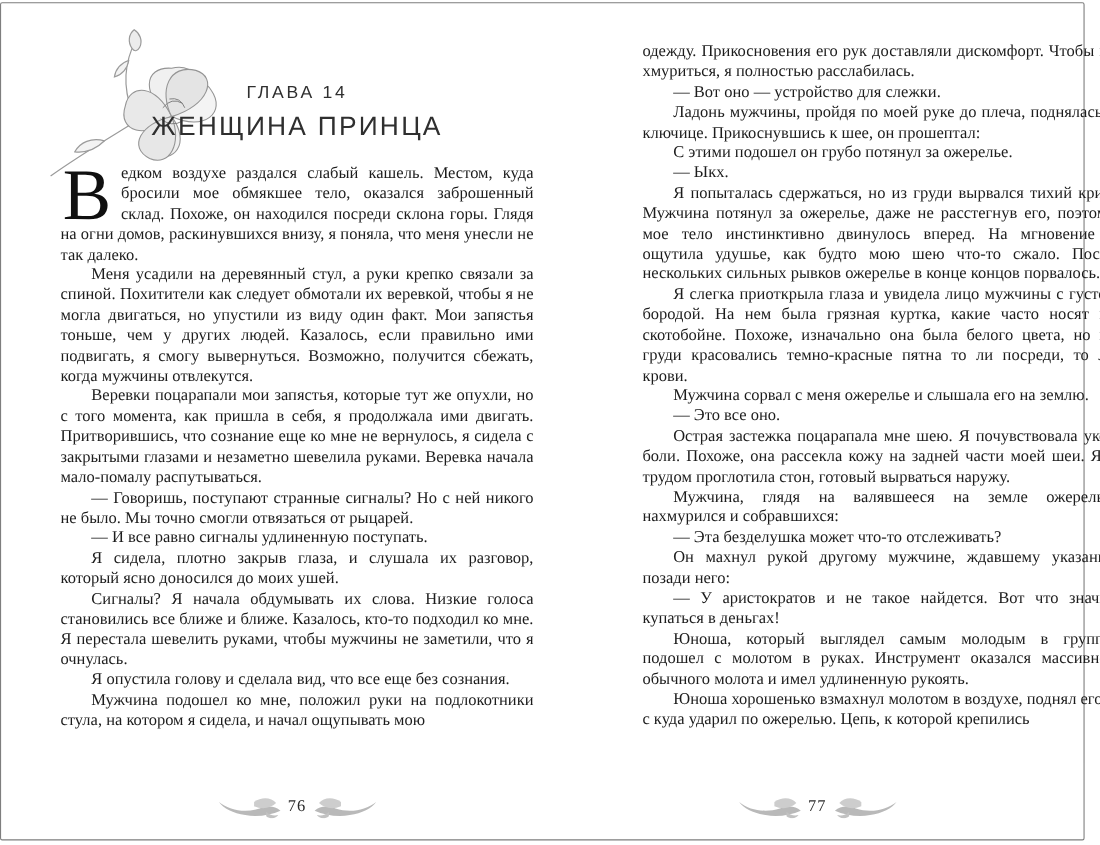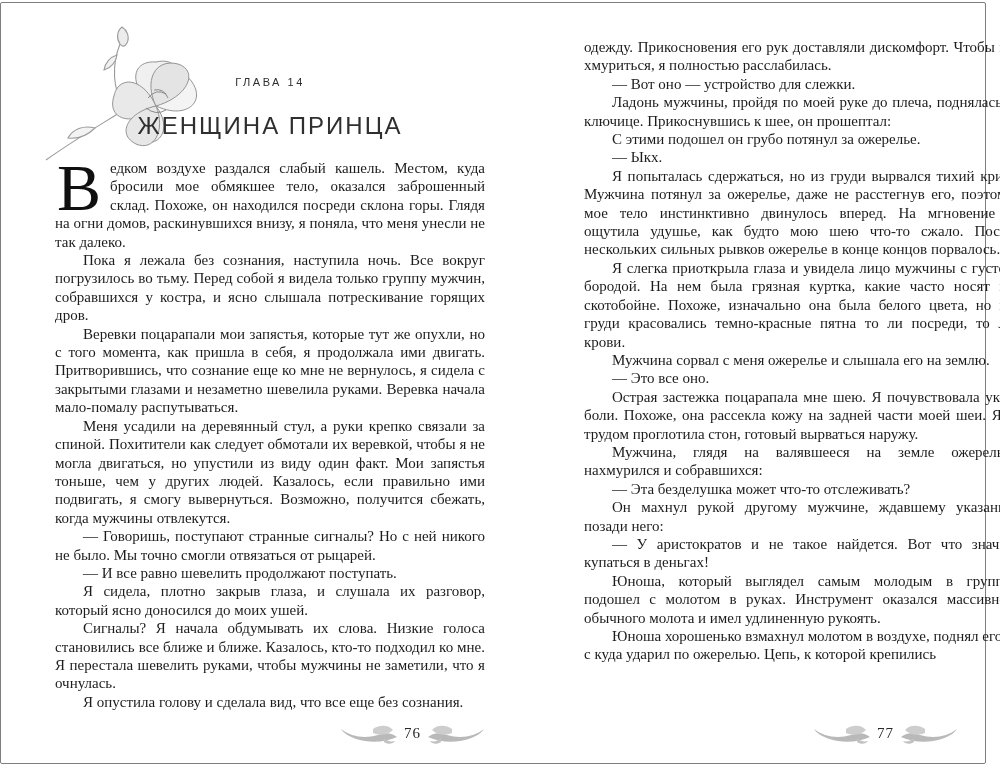--- a/index.html
+++ b/index.html
@@ -11,38 +11,38 @@
     position:absolute;left:0;top:2px;width:986px;height:762px;
     border:1px solid #7e7e7e;border-radius:2px;pointer-events:none;box-sizing:border-box;
   }
   .col{position:absolute;top:0;width:430px;}
   .col-left{left:55px;}
   .col-right{left:536px;margin-left:48px;}
   .chapter-head{
     margin-top:76px;text-align:center;
     font-family:"Liberation Sans","DejaVu Sans",sans-serif;color:#2f2f2f;
   }
-  .chapter-label{font-size:11px;letter-spacing:2.5px;font-weight:400;}
-  .chapter-title{font-size:24px;letter-spacing:2px;margin-top:24px;font-weight:400;}
+  .chapter-label{font-size:16px;letter-spacing:2.5px;font-weight:400;}
+  .chapter-title{font-size:24px;letter-spacing:2px;margin-top:8px;font-weight:400;}
   .body-text{overflow:hidden;}
   .col-left  .body-text{margin-top:19px;height:556px;}
   .col-right .body-text{margin-top:38px;height:664px;}
   p.para{
     margin:0;font-size:15px;line-height:18.4px;
     text-align:justify;text-indent:28px;
   }
   p.first,p.cont{text-indent:0;}
   .dropcap{
     float:left;font-size:66px;line-height:50px;
     padding:4px 9px 0 2px;color:#101010;
   }
   .flower{position:absolute;left:40px;top:24px;pointer-events:none;}
   .footer{
     position:absolute;top:722px;width:430px;
-    display:flex;align-items:center;justify-content:flex-end;gap:6px;
+    display:flex;align-items:center;justify-content:center;gap:6px;
   }
   .footer-left{left:55px;} .footer-right{left:528px;}
   .page-num{font-size:15px;color:#2a2a2a;letter-spacing:1px;}
   .flip{transform:scaleX(-1);}
 </style>
 </head>
 <body>
 
 <div class="spread">
 
@@ -71,25 +71,24 @@
     </g>
   </svg>
 
   <div class="col col-left">
     <div class="chapter-head">
       <div class="chapter-label">ГЛАВА 14</div>
       <div class="chapter-title">ЖЕНЩИНА ПРИНЦА</div>
     </div>
     <div class="body-text">
       <p class="para first"><span class="dropcap">В</span><span>едком воздухе раздался слабый кашель. Местом, куда бросили мое обмякшее тело, оказался заброшенный склад. Похоже, он находился посреди склона горы. Глядя на огни домов, раскинувшихся внизу, я поняла, что меня унесли не так далеко.</span></p>
-      <p class="para">Пока я лежала без сознания, наступила ночь. Все вокруг погрузилось во тьму. Перед собой я видела только группу мужчин, собравшихся у костра, и ясно слышала потрескивание горящих дров.</p>
+      <p class="para">Меня усадили на деревянный стул, а руки крепко связали за спиной. Похитители как следует обмотали их веревкой, чтобы я не могла двигаться, но упустили из виду один факт. Мои запястья тоньше, чем у других людей. Казалось, если правильно ими подвигать, я смогу вывернуться. Возможно, получится сбежать, когда мужчины отвлекутся.</p>
       <p class="para">Веревки поцарапали мои запястья, которые тут же опухли, но с того момента, как пришла в себя, я продолжала ими двигать. Притворившись, что сознание еще ко мне не вернулось, я сидела с закрытыми глазами и незаметно шевелила руками. Веревка начала мало-помалу распутываться.</p>
-      <p class="para">Меня усадили на деревянный стул, а руки крепко связали за спиной. Похитители как следует обмотали их веревкой, чтобы я не могла двигаться, но упустили из виду один факт. Мои запястья тоньше, чем у других людей. Казалось, если правильно ими подвигать, я смогу вывернуться. Возможно, получится сбежать, когда мужчины отвлекутся.</p>
       <p class="para">— Говоришь, поступают странные сигналы? Но с ней никого не было. Мы точно смогли отвязаться от рыцарей.</p>
-      <p class="para">— И все равно шевелить продолжают поступать.</p>
+      <p class="para">— И все равно сигналы удлиненную поступать.</p>
       <p class="para">Я сидела, плотно закрыв глаза, и слушала их разговор, который ясно доносился до моих ушей.</p>
       <p class="para">Сигналы? Я начала обдумывать их слова. Низкие голоса становились все ближе и ближе. Казалось, кто-то подходил ко мне. Я перестала шевелить руками, чтобы мужчины не заметили, что я очнулась.</p>
       <p class="para">Я опустила голову и сделала вид, что все еще без сознания.</p>
       <p class="para">Мужчина подошел ко мне, положил руки на подлокотники стула, на котором я сидела, и начал ощупывать мою</p>
     </div>
   </div>
 
   <div class="col col-right">
     <div class="body-text">
       <p class="para cont">одежду. Прикосновения его рук доставляли дискомфорт. Чтобы не хмуриться, я полностью расслабилась.</p>

